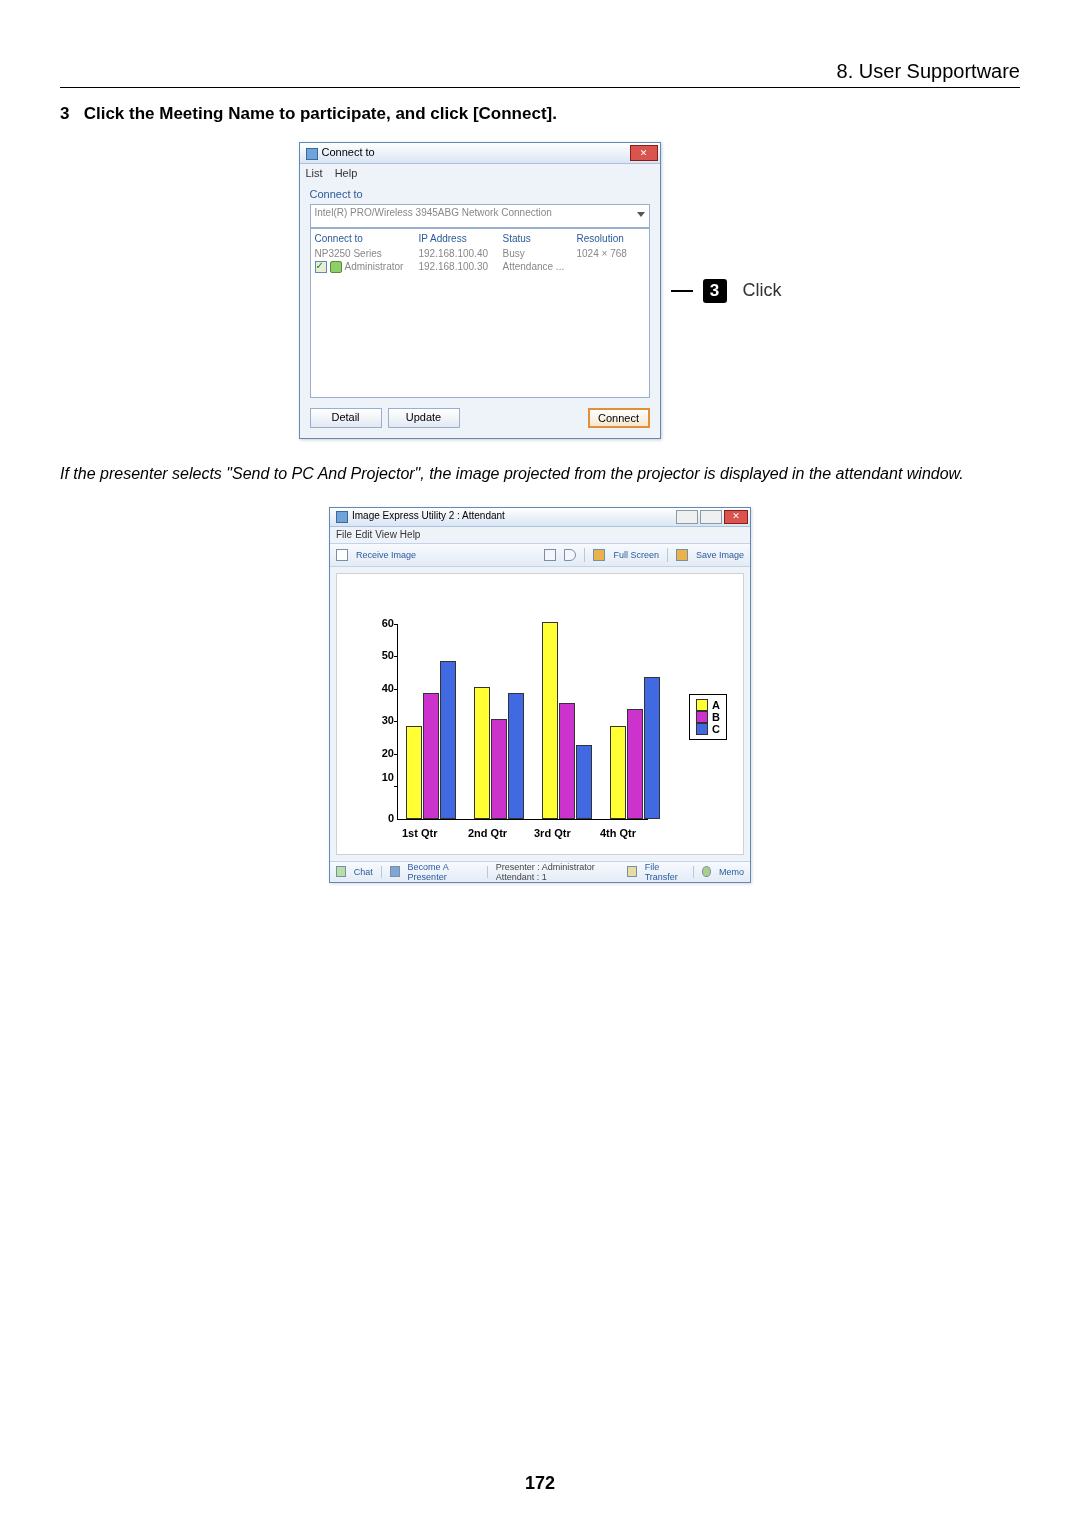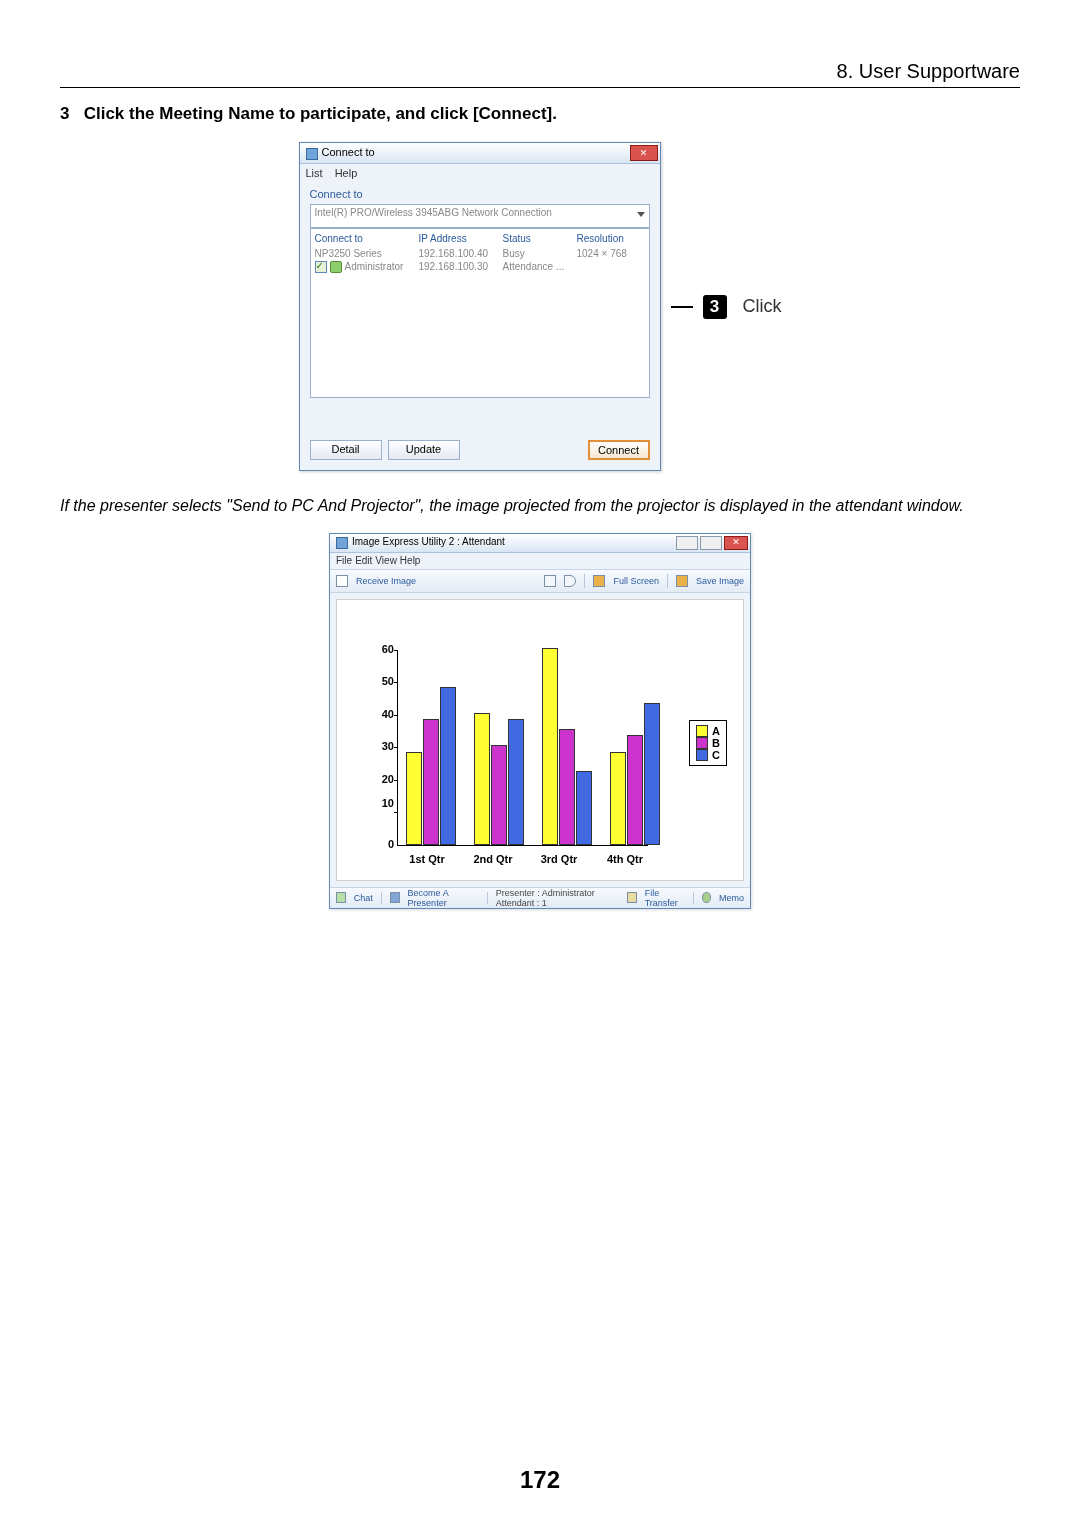--- a/index.html
+++ b/index.html
@@ -139,21 +139,20 @@
     margin-top: 10px;
   }
   .btn-group-left { display:flex; gap:6px; }
   .btn {
     border: 1px solid #9aafcb;
     background: linear-gradient(#fff,#e3e9f2);
     padding: 2px 10px;
     font-size: 11px;
     min-width: 50px;
     text-align: center;
-    margin-top: 32px;
   }
   .btn-highlight {
     border: 2px solid #e28f3c;
     background: linear-gradient(#fff,#f5e7cf);
     padding: 2px 4px;
     font-weight: normal;
   }
   .callout-line {
     width: 22px;
     height: 2px;
@@ -177,21 +176,21 @@
     font-style: italic;
     font-size: 16px;
     margin: 6px 0;
     line-height: 1.35;
   }
 
   
   .attendant-wrap {
     display: flex;
     justify-content: center;
-    margin-top: 16px;
+    margin-top: 22px;
   }
   .win-attendant {
     width: 420px;
     border: 1px solid #6089b8;
     background: #eef3f9;
     font-size: 10px;
     box-shadow: 1px 1px 3px rgba(0,0,0,0.15);
   }
   .att-titlebar {
     height: 18px;
@@ -241,21 +240,21 @@
   }
   .ytick { position:absolute; left:-24px; font-size:11px; font-weight:bold; text-align:right; width:20px; }
   .ytick-mark { position:absolute; left:-4px; width:4px; height:1px; background:#000; }
   .bars { position:absolute; bottom:0; display:flex; gap:18px; align-items:flex-end; left:8px; }
   .bar-group { display:flex; gap:1px; align-items:flex-end; }
   .bar { width:14px; }
   .bar.a { background:#ffff33; border:1px solid #333; }
   .bar.b { background:#cc33cc; border:1px solid #333; }
   .bar.c { background:#4169e1; border:1px solid #333; }
   .xlabels { position:absolute; bottom:-20px; left:4px; display:flex; gap:16px; font-size:11px; font-weight:bold; }
-  .xlabel { width:50px; text-align:center; }
+  .xlabel { width:50px; text-align:left; }
   .legend {
     position:absolute; right:16px; top:120px;
     border:1px solid #000; padding:4px 6px; font-size:11px; font-weight:bold;
     background:#fff;
   }
   .legend-item { display:flex; align-items:center; gap:4px; }
   .swatch { width:10px; height:10px; border:1px solid #333; }
   .swatch.a { background:#ffff33; }
   .swatch.b { background:#cc33cc; }
   .swatch.c { background:#4169e1; }
@@ -270,21 +269,21 @@
   }
   .att-statusbar .grp { display:flex; gap:8px; align-items:center; }
   .stat-ico { width:9px; height:9px; border:1px solid #7a8ea8; display:inline-block; }
 
   .pagenum {
     position:absolute;
     bottom: 30px;
     left: 0; right: 0;
     text-align:center;
     font-weight: bold;
-    font-size: 24px;
+    font-size: 18px;
   }
 </style>
 </head>
 <body>
 
 <div class="page">
   <div class="header-line">
     <span class="header-title">8. User Supportware</span>
   </div>
 

